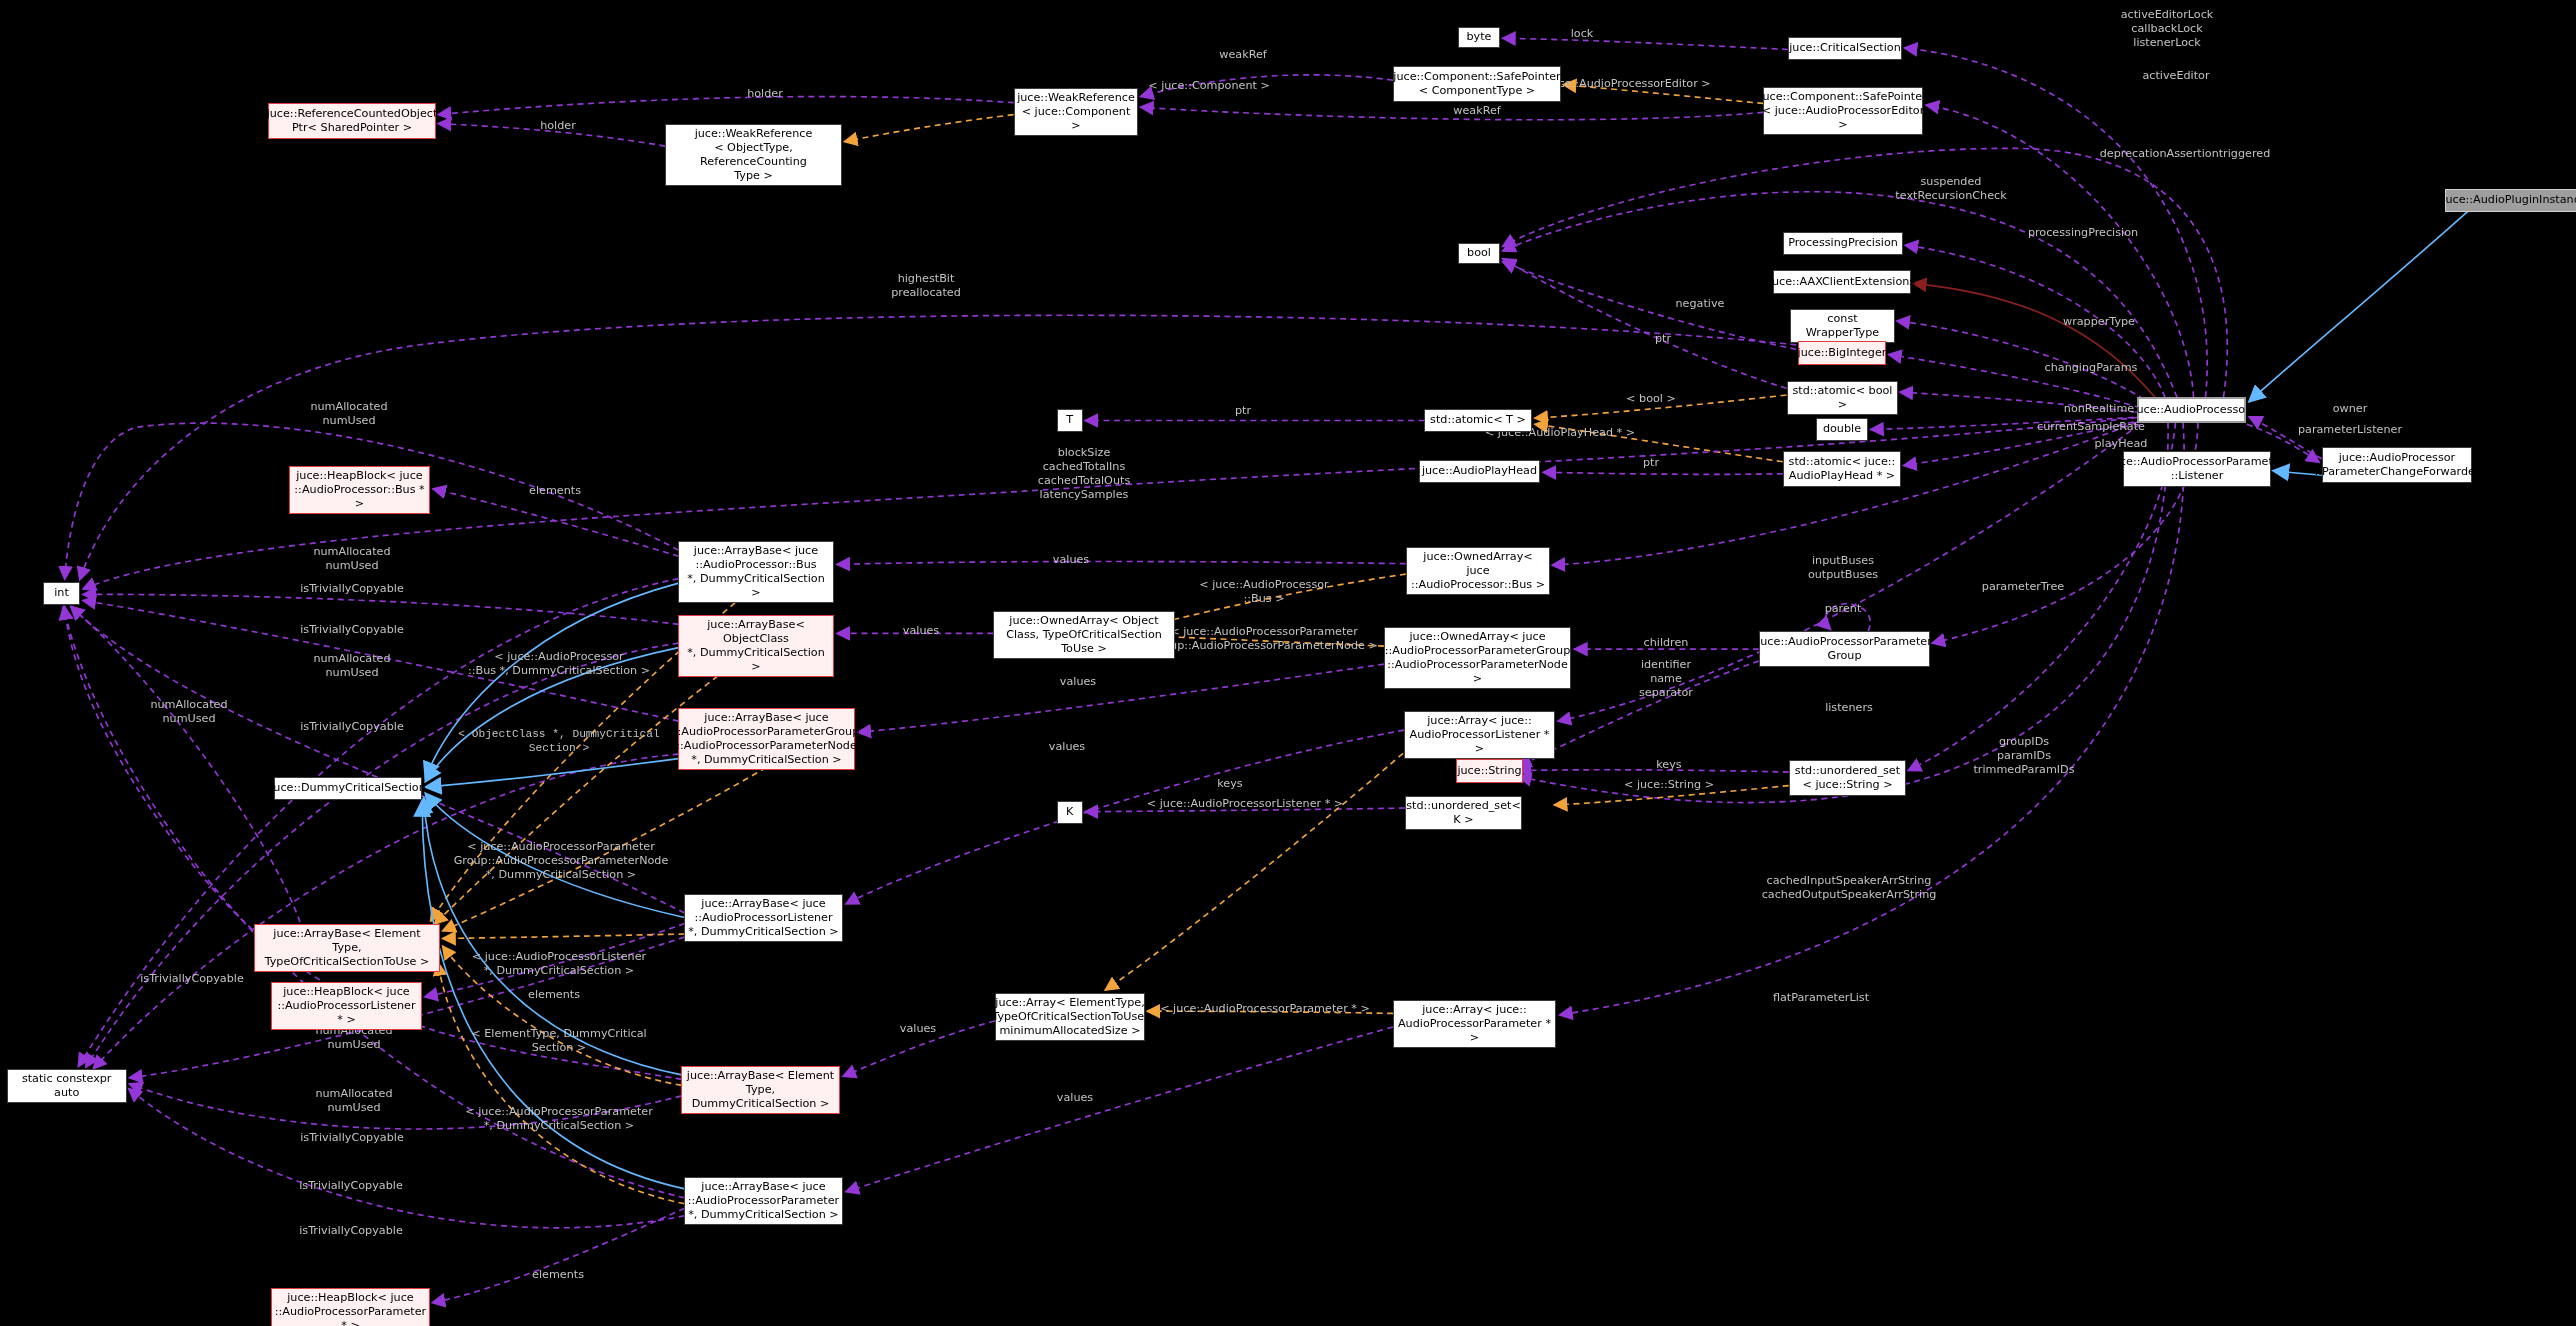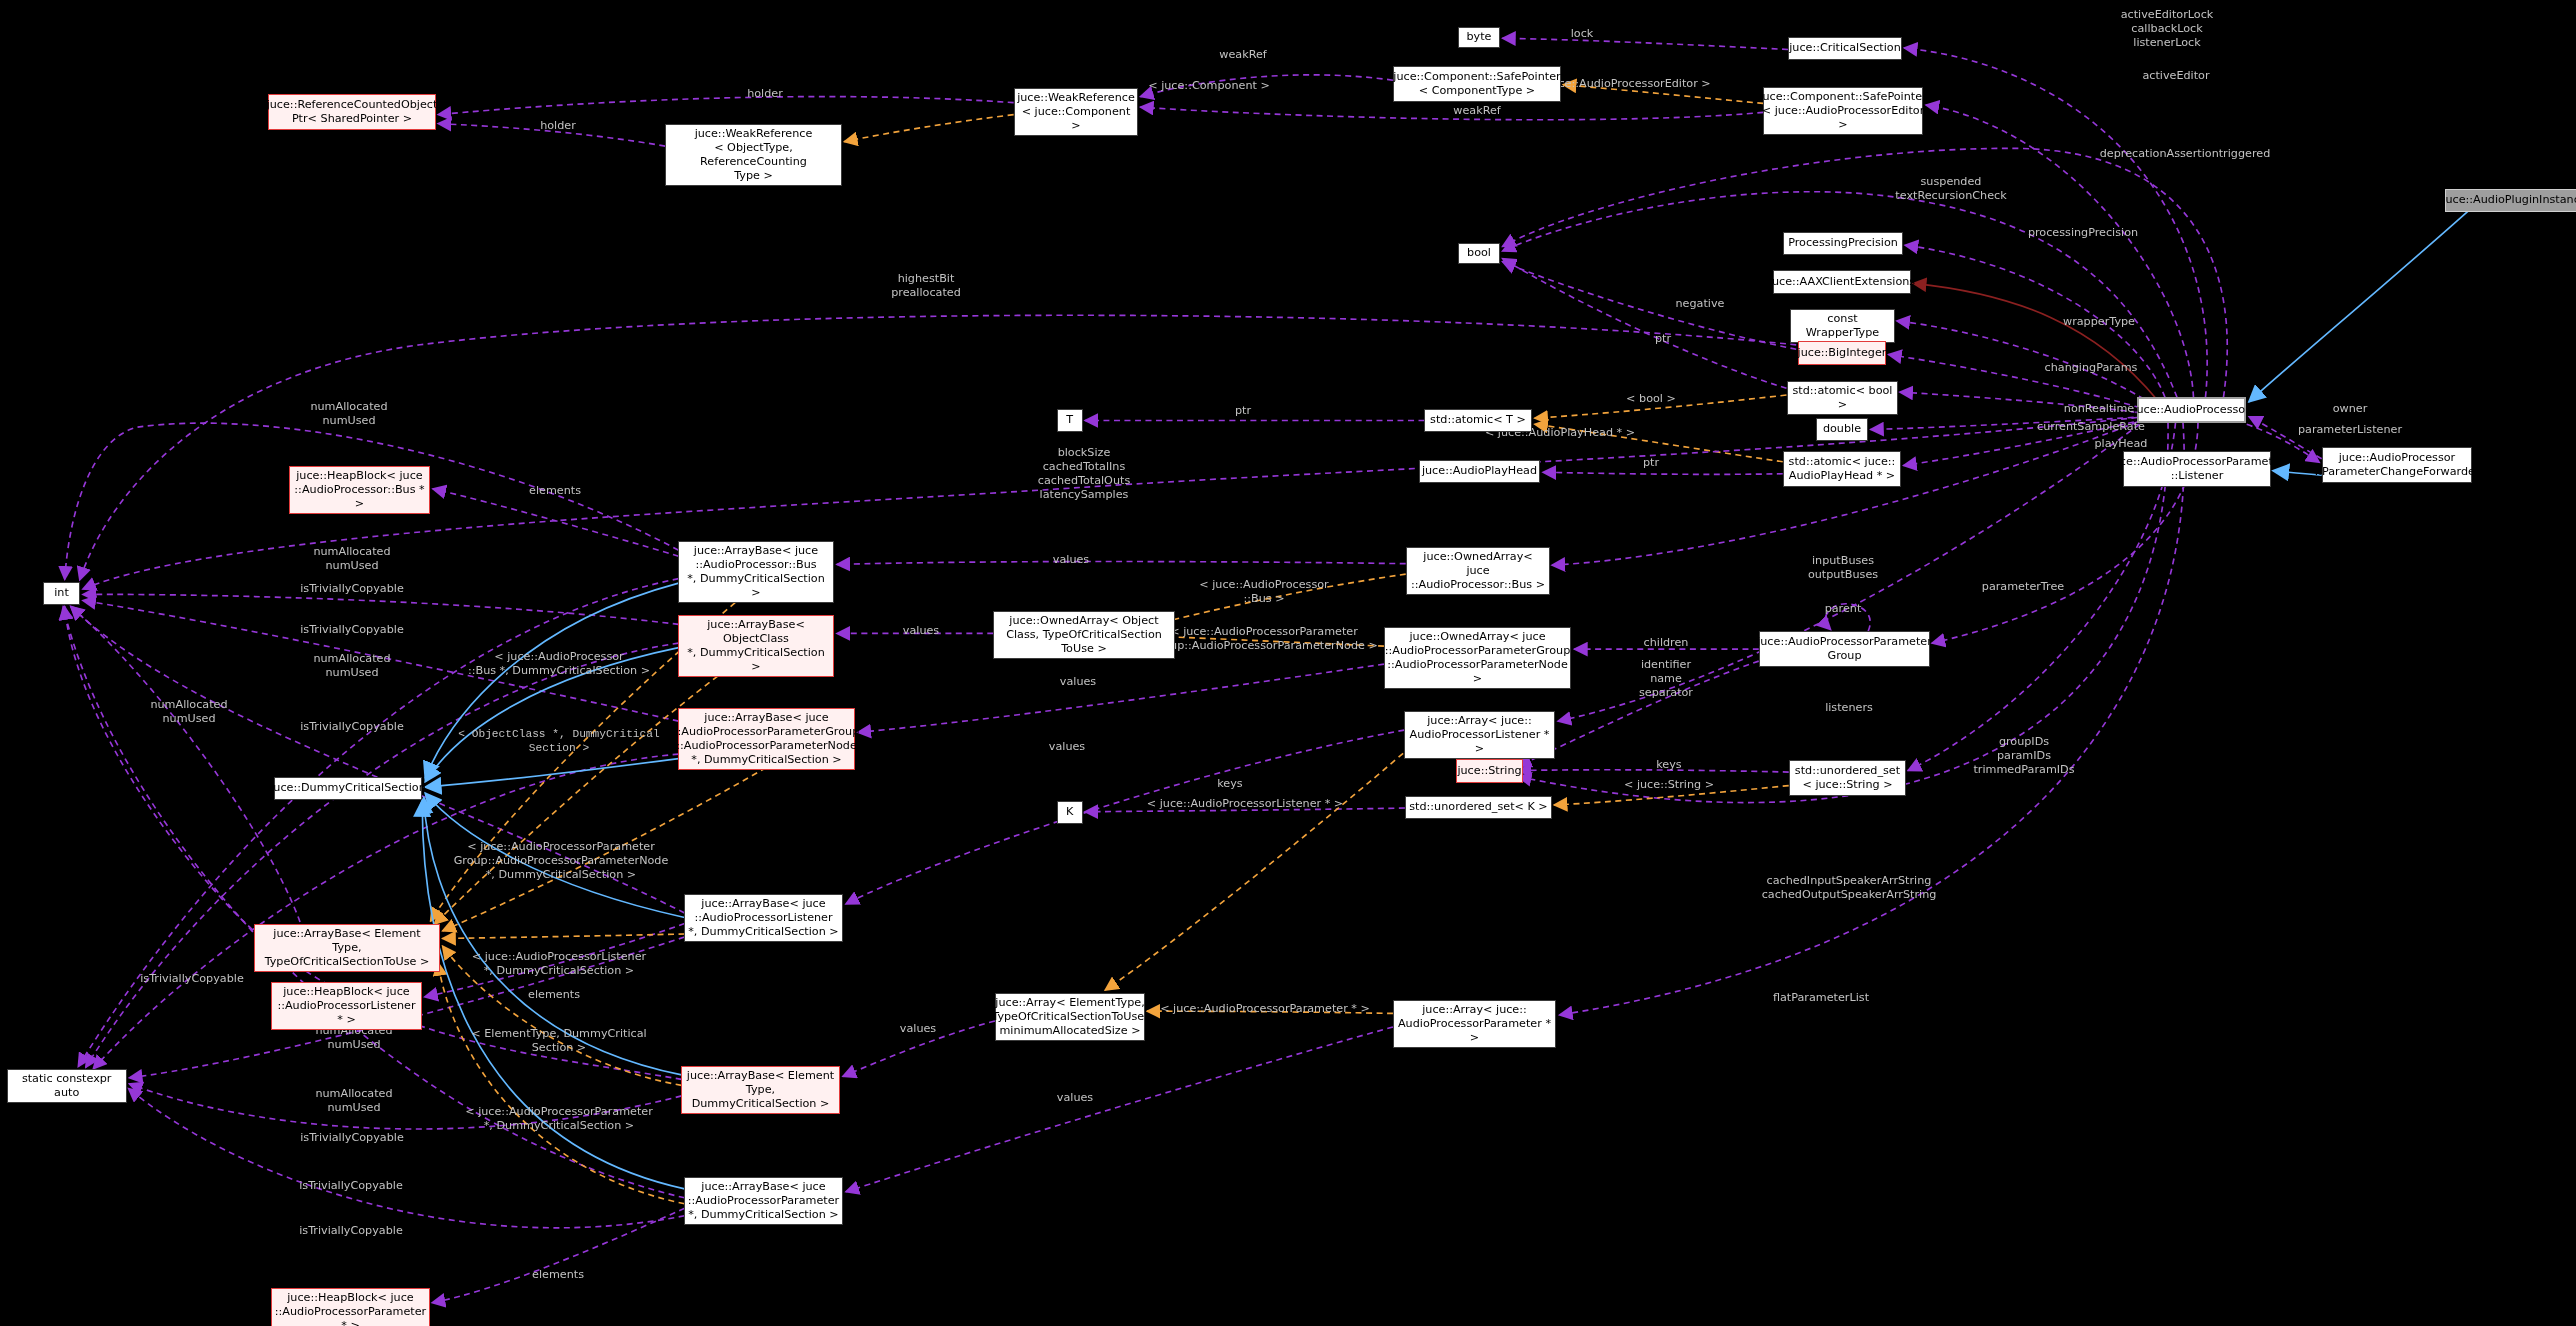--- a/index.html
+++ b/index.html
@@ -117,21 +117,21 @@
         <path d="M913,1224 C722,1182 612,1112 567,1058" class="e b" marker-end="url(#arr-b)"></path>
         <path d="M909,1434 C652,1382 572,1202 565,1064" class="e b" marker-end="url(#arr-b)"></path>
         <path d="M913,1586 C622,1522 562,1262 563,1068" class="e b" marker-end="url(#arr-b)"></path>
         <path d="M3292,282 C3182,380 3062,480 3000,536" class="e b" marker-end="url(#arr-b)"></path>
         <path d="M3097,634 C3072,632 3052,630 3032,628" class="e b" marker-end="url(#arr-b)"></path>
         <path d="M3097,612 C3062,592 3032,572 3000,556" class="e p" marker-end="url(#arr-p)"></path>
         <path d="M2997,566 C3042,582 3072,602 3094,617" class="e p" marker-end="url(#arr-p)"></path>
       </g>
   </svg>
   <div id="nodes">
-      <div class="node red" style="left: 268px; top: 94px; width: 168px; min-height: 36px;">juce::ReferenceCountedObject
+      <div class="node red" style="left: 268px; top: 103px; width: 168px; min-height: 36px;">juce::ReferenceCountedObject
 Ptr&lt; SharedPointer &gt;</div>
       <div class="node " style="left: 665px; top: 124px; width: 177px; min-height: 49px;">juce::WeakReference
 &lt; ObjectType, ReferenceCounting
 Type &gt;</div>
       <div class="node " style="left: 1014px; top: 88px; width: 124px; min-height: 34px;">juce::WeakReference
 &lt; juce::Component &gt;</div>
       <div class="node " style="left: 1393px; top: 66px; width: 168px; min-height: 36px;">juce::Component::SafePointer
 &lt; ComponentType &gt;</div>
       <div class="node " style="left: 1458px; top: 27px; width: 42px; min-height: 21px;">byte</div>
       <div class="node " style="left: 1788px; top: 37px; width: 114px; min-height: 22.5px;">juce::CriticalSection</div>
@@ -177,21 +177,21 @@
 ::AudioProcessorParameterGroup
 ::AudioProcessorParameterNode
 *, DummyCriticalSection &gt;</div>
       <div class="node " style="left: 274px; top: 777px; width: 148px; min-height: 22.5px;">juce::DummyCriticalSection</div>
       <div class="node " style="left: 1404px; top: 711px; width: 151px; min-height: 36px;">juce::Array&lt; juce::
 AudioProcessorListener * &gt;</div>
       <div class="node red" style="left: 1441px; top: 759px; width: 67px; min-height: 24px; margin-left: 15px;">juce::String</div>
       <div class="node " style="left: 1789px; top: 760px; width: 117px; min-height: 36px;">std::unordered_set
 &lt; juce::String &gt;</div>
       <div class="node " style="left: 1057px; top: 801px; width: 25.5px; min-height: 22.5px;">K</div>
-      <div class="node " style="left: 1405px; top: 796px; width: 147px; min-height: 22.5px;">std::unordered_set&lt; K &gt;</div>
+      <div class="node " style="left: 1405px; top: 796px; width: 117px; min-height: 22.5px;">std::unordered_set&lt; K &gt;</div>
       <div class="node red" style="left: 254px; top: 924px; width: 186px; min-height: 37px;">juce::ArrayBase&lt; Element
 Type, TypeOfCriticalSectionToUse &gt;</div>
       <div class="node red" style="left: 271px; top: 982px; width: 151px; min-height: 36px;">juce::HeapBlock&lt; juce
 ::AudioProcessorListener * &gt;</div>
       <div class="node " style="left: 684px; top: 894px; width: 159px; min-height: 48px;">juce::ArrayBase&lt; juce
 ::AudioProcessorListener
 *, DummyCriticalSection &gt;</div>
       <div class="node " style="left: 995px; top: 993px; width: 150px; min-height: 46px;">juce::Array&lt; ElementType,
 TypeOfCriticalSectionToUse,
 minimumAllocatedSize &gt;</div>

